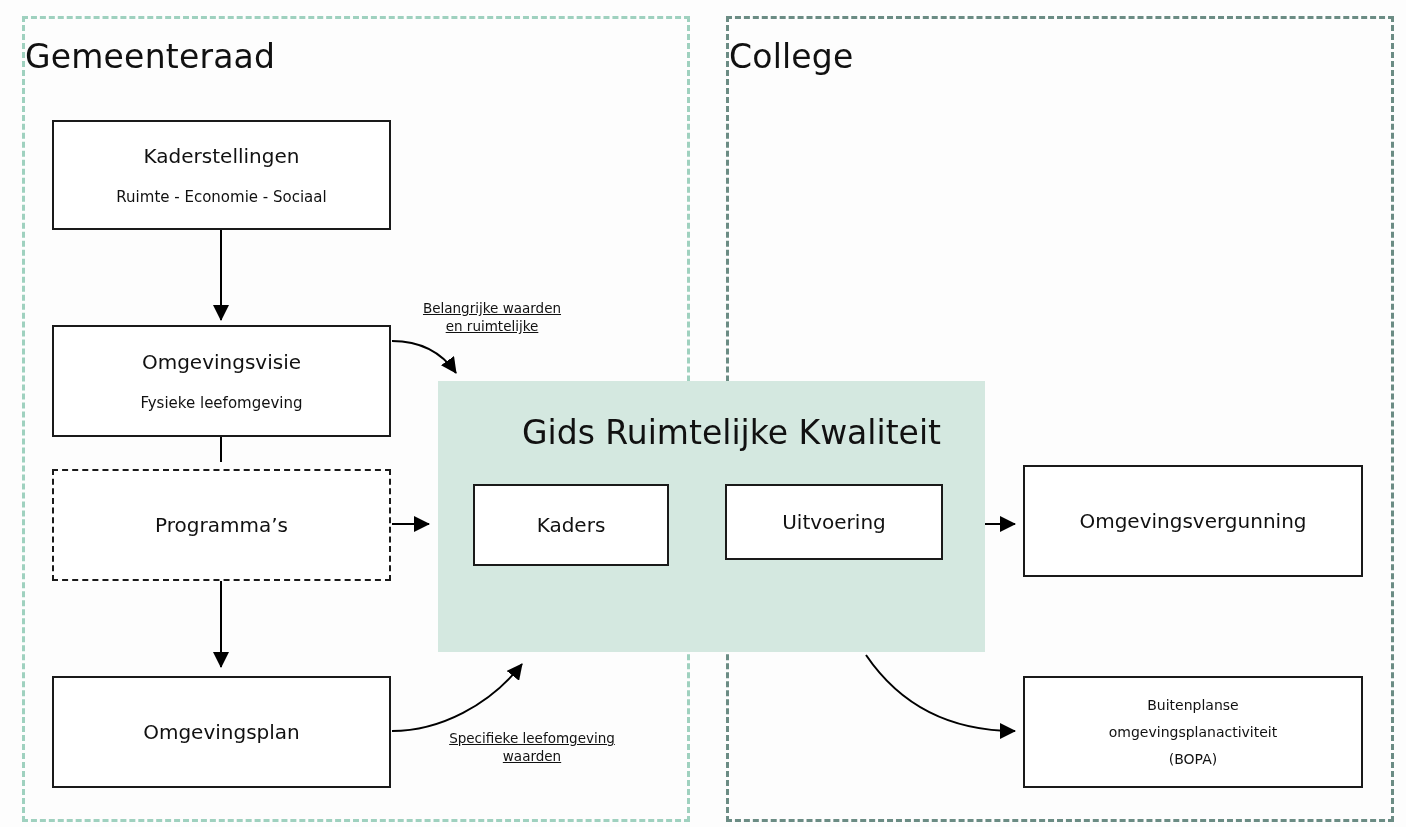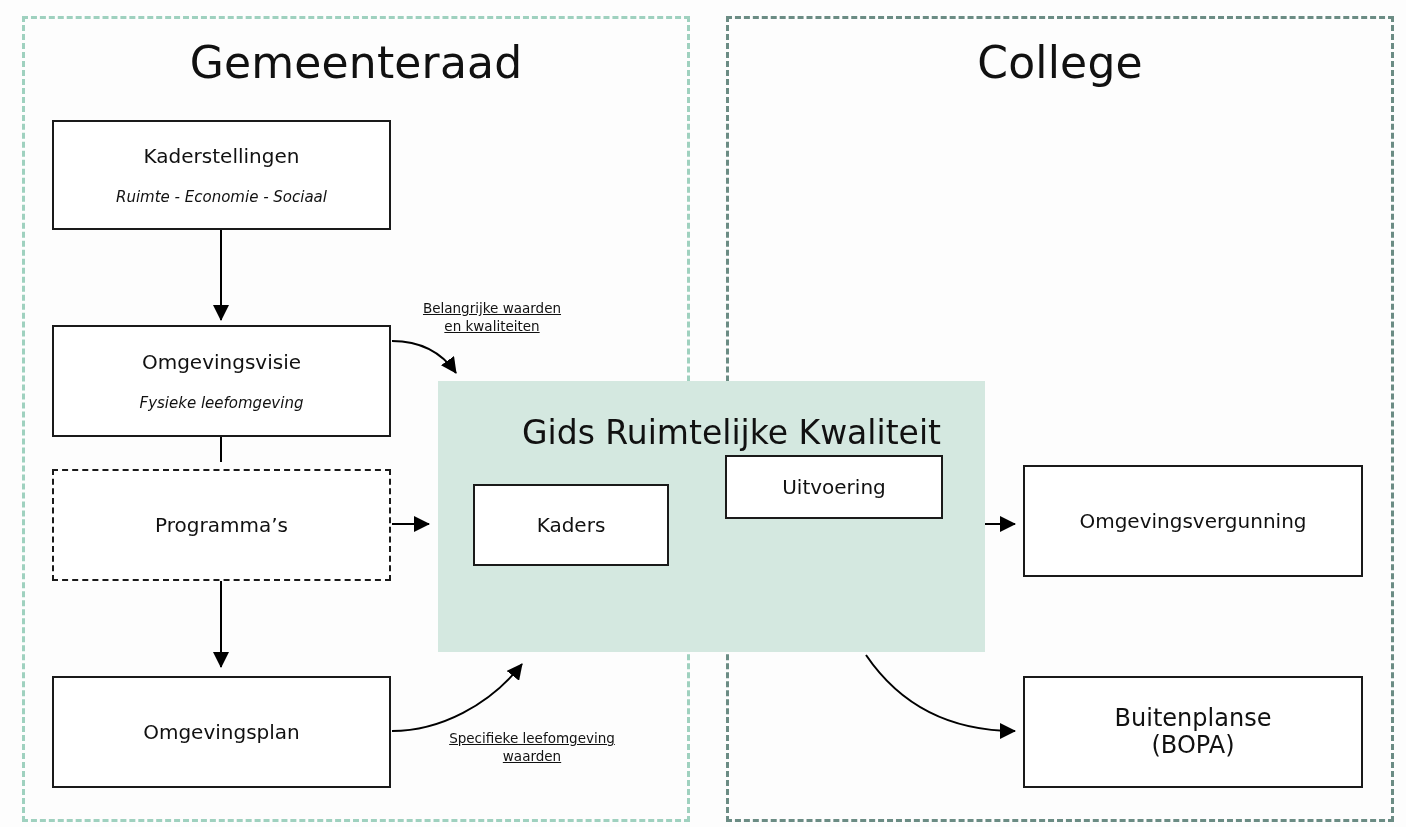--- a/index.html
+++ b/index.html
@@ -6,33 +6,33 @@
   body {
     width: 1406px; height: 827px; position: relative; overflow: hidden;
     background: #fdfdfd;
     font-family: "DejaVu Sans", sans-serif;
     color: #111;
   }
   .region { position: absolute; box-sizing: border-box; }
   #region-left { left: 22px; top: 16px; width: 668px; height: 806px; border: 3px dashed #9fd1bf; }
   #region-right { left: 726px; top: 16px; width: 668px; height: 806px; border: 3px dashed #6b8c84; }
   .region-title {
-    position: absolute; left: 0; right: 0; top: 18px; text-align: center;
-    font-size: 44px; letter-spacing: 0.2px;
+    position: absolute; left: 0; right: 0; top: 18px; text-align: left;
+    font-size: 33px; letter-spacing: 0.2px;
   }
   .box {
     position: absolute; box-sizing: border-box; background: #fff;
     border: 2px solid #1a1a1a;
     display: flex; flex-direction: column; align-items: center; justify-content: center;
     text-align: center;
   }
   .box.dashed { border: 2px dashed #1a1a1a; }
   .box .title { font-size: 20px; }
-  .box .sub { font-size: 15px; margin-top: 20px; font-style: italic; }
-  .box .multi { font-size: 24px; line-height: 27px; }
+  .box .sub { font-size: 15px; margin-top: 20px; }
+  .box .multi { font-size: 14px; line-height: 27px; }
   #gids {
     position: absolute; left: 438px; top: 381px; width: 547px; height: 271px;
     background: #d4e8e0;
   }
   #gids .gids-title {
     position: absolute; left: 0; right: 0; top: 32px; text-align: center;
     font-size: 33px;
     padding-left: 40px;
   }
   .label {
@@ -67,36 +67,37 @@
 <div class="box" style="left:52px;top:676px;width:339px;height:112px;">
   <div class="title">Omgevingsplan</div>
 </div>
 
 <div id="gids">
   <div class="gids-title">Gids Ruimtelijke Kwaliteit</div>
 </div>
 <div class="box" style="left:473px;top:484px;width:196px;height:82px;">
   <div class="title">Kaders</div>
 </div>
-<div class="box" style="left:725px;top:455px;width:218px;height:64px;">
+<div class="box" style="left:725px;top:484px;width:218px;height:76px;">
   <div class="title">Uitvoering</div>
 </div>
 
 <div class="box" style="left:1023px;top:465px;width:340px;height:112px;">
   <div class="title">Omgevingsvergunning</div>
 </div>
 
 <div class="box" style="left:1023px;top:676px;width:340px;height:112px;">
   <div class="multi">Buitenplanse</div>
+  <div class="multi">omgevingsplanactiviteit</div>
   <div class="multi">(BOPA)</div>
 </div>
 
 <div class="label" style="left:410px;top:299px;width:164px;">
   <div>Belangrijke waarden</div>
-  <div>en kwaliteiten</div>
+  <div>en ruimtelijke</div>
 </div>
 <div class="label" style="left:446px;top:729px;width:172px;">
   <div>Specifieke leefomgeving</div>
   <div>waarden</div>
 </div>
 
 <svg id="arrows" width="1406" height="827">
   <defs>
     <marker id="ah" markerWidth="10" markerHeight="10" refX="9" refY="5" orient="auto" markerUnits="userSpaceOnUse">
       <path d="M0,0 L10,5 L0,10 z" fill="#000"></path>

